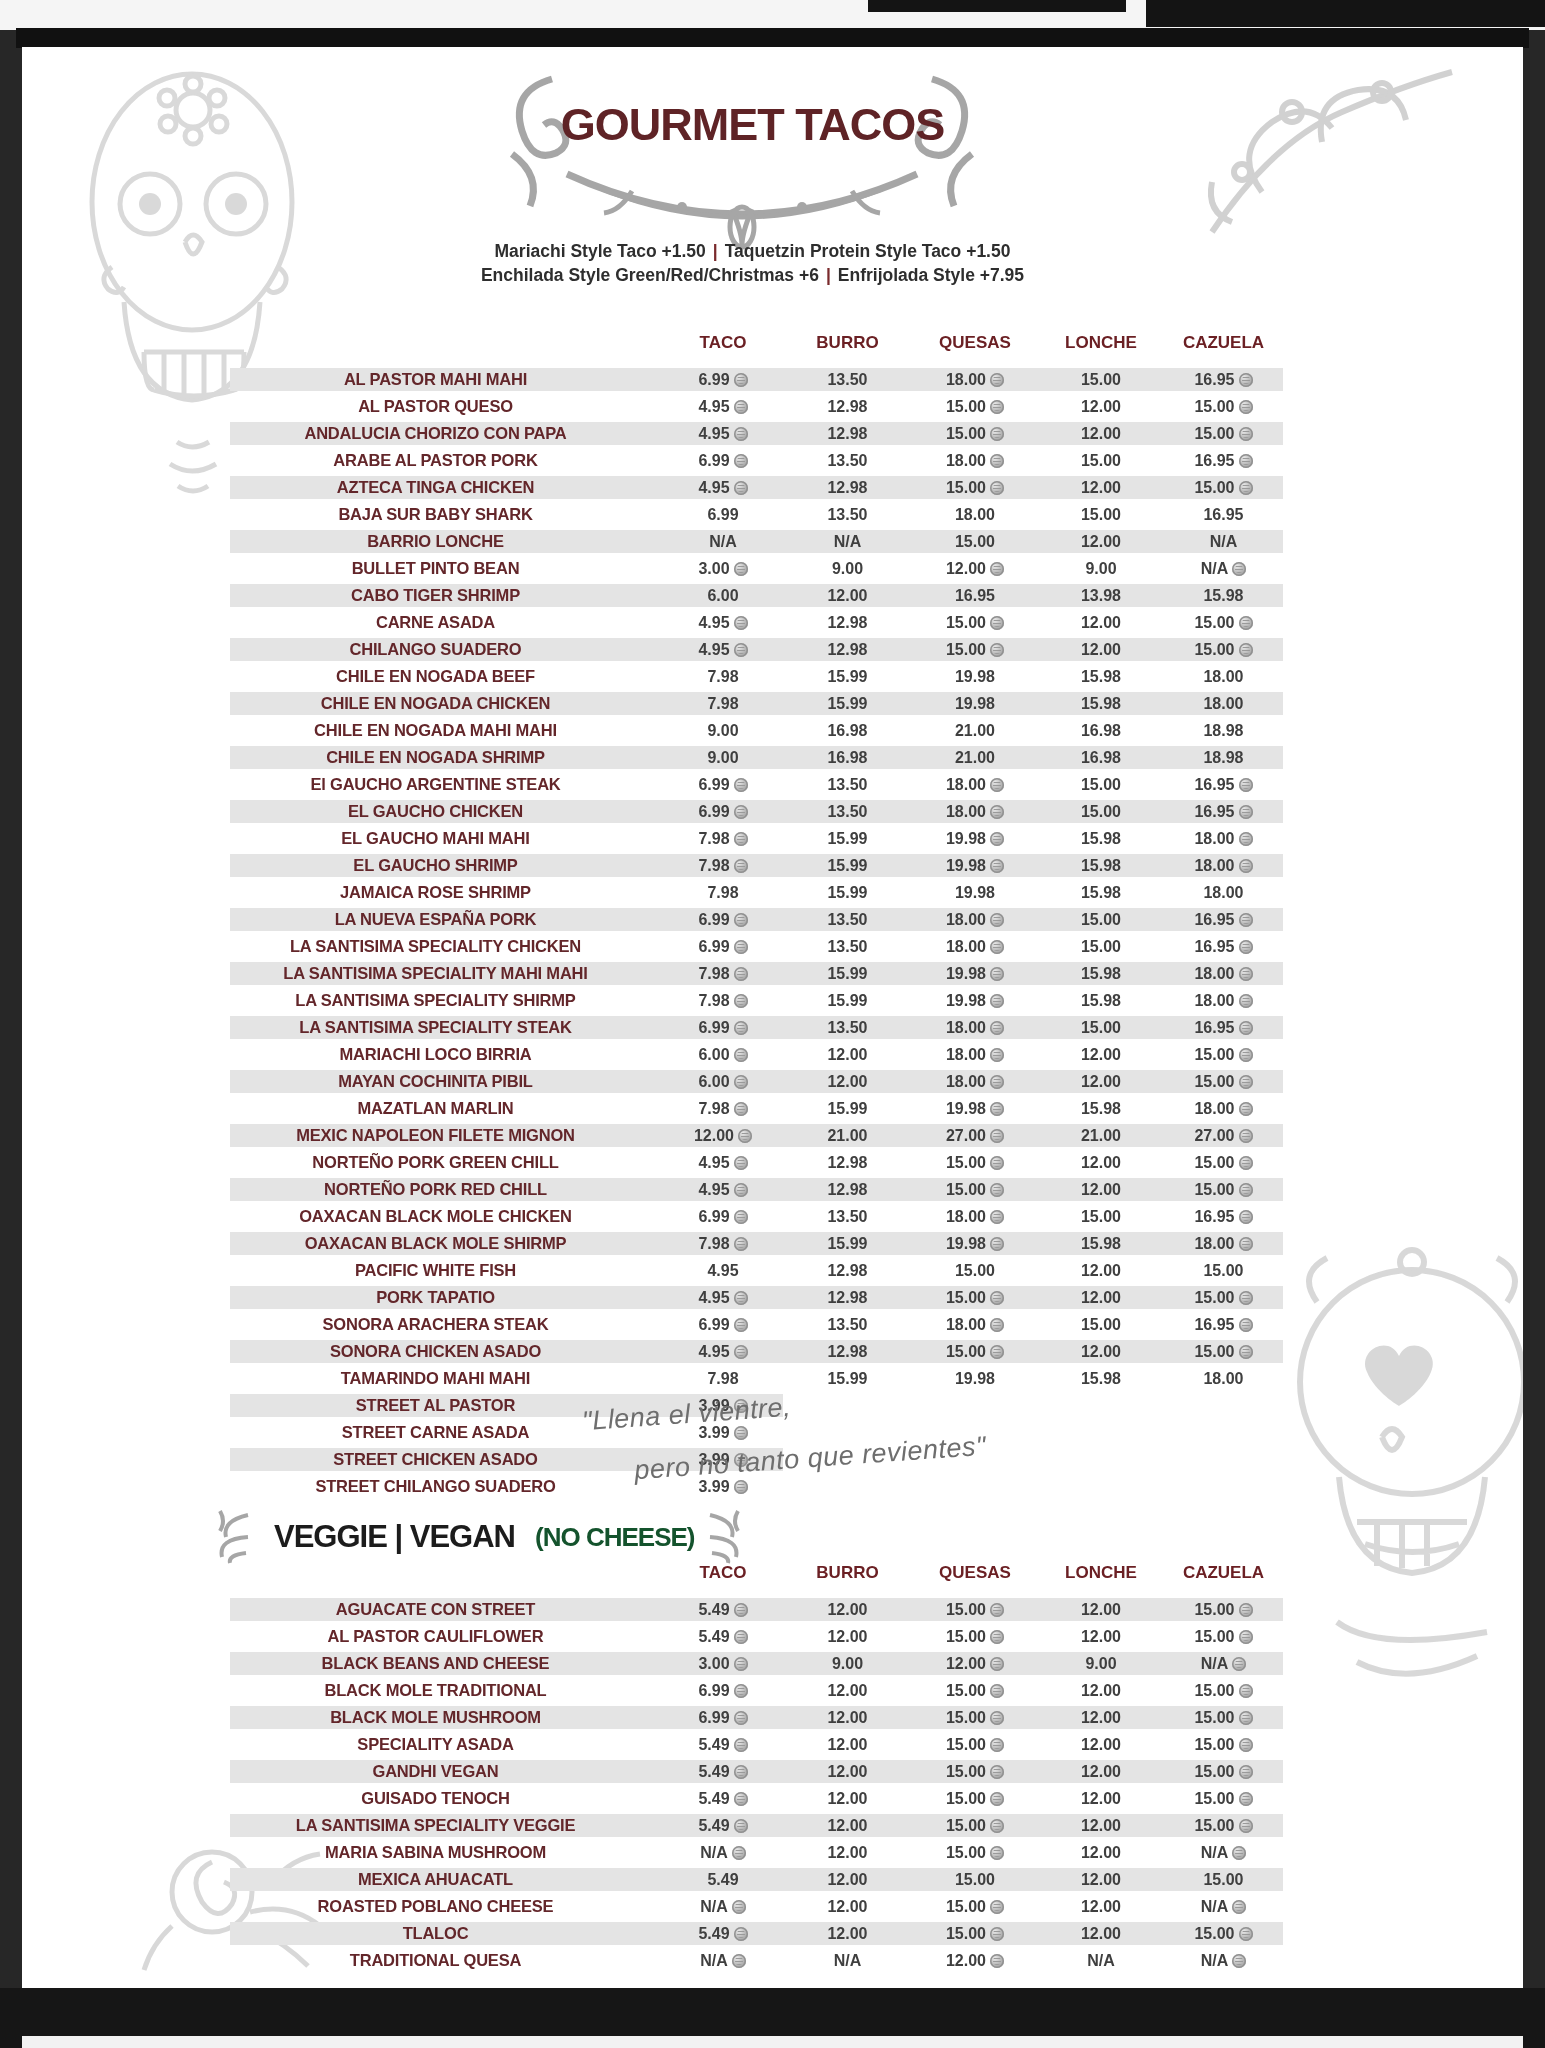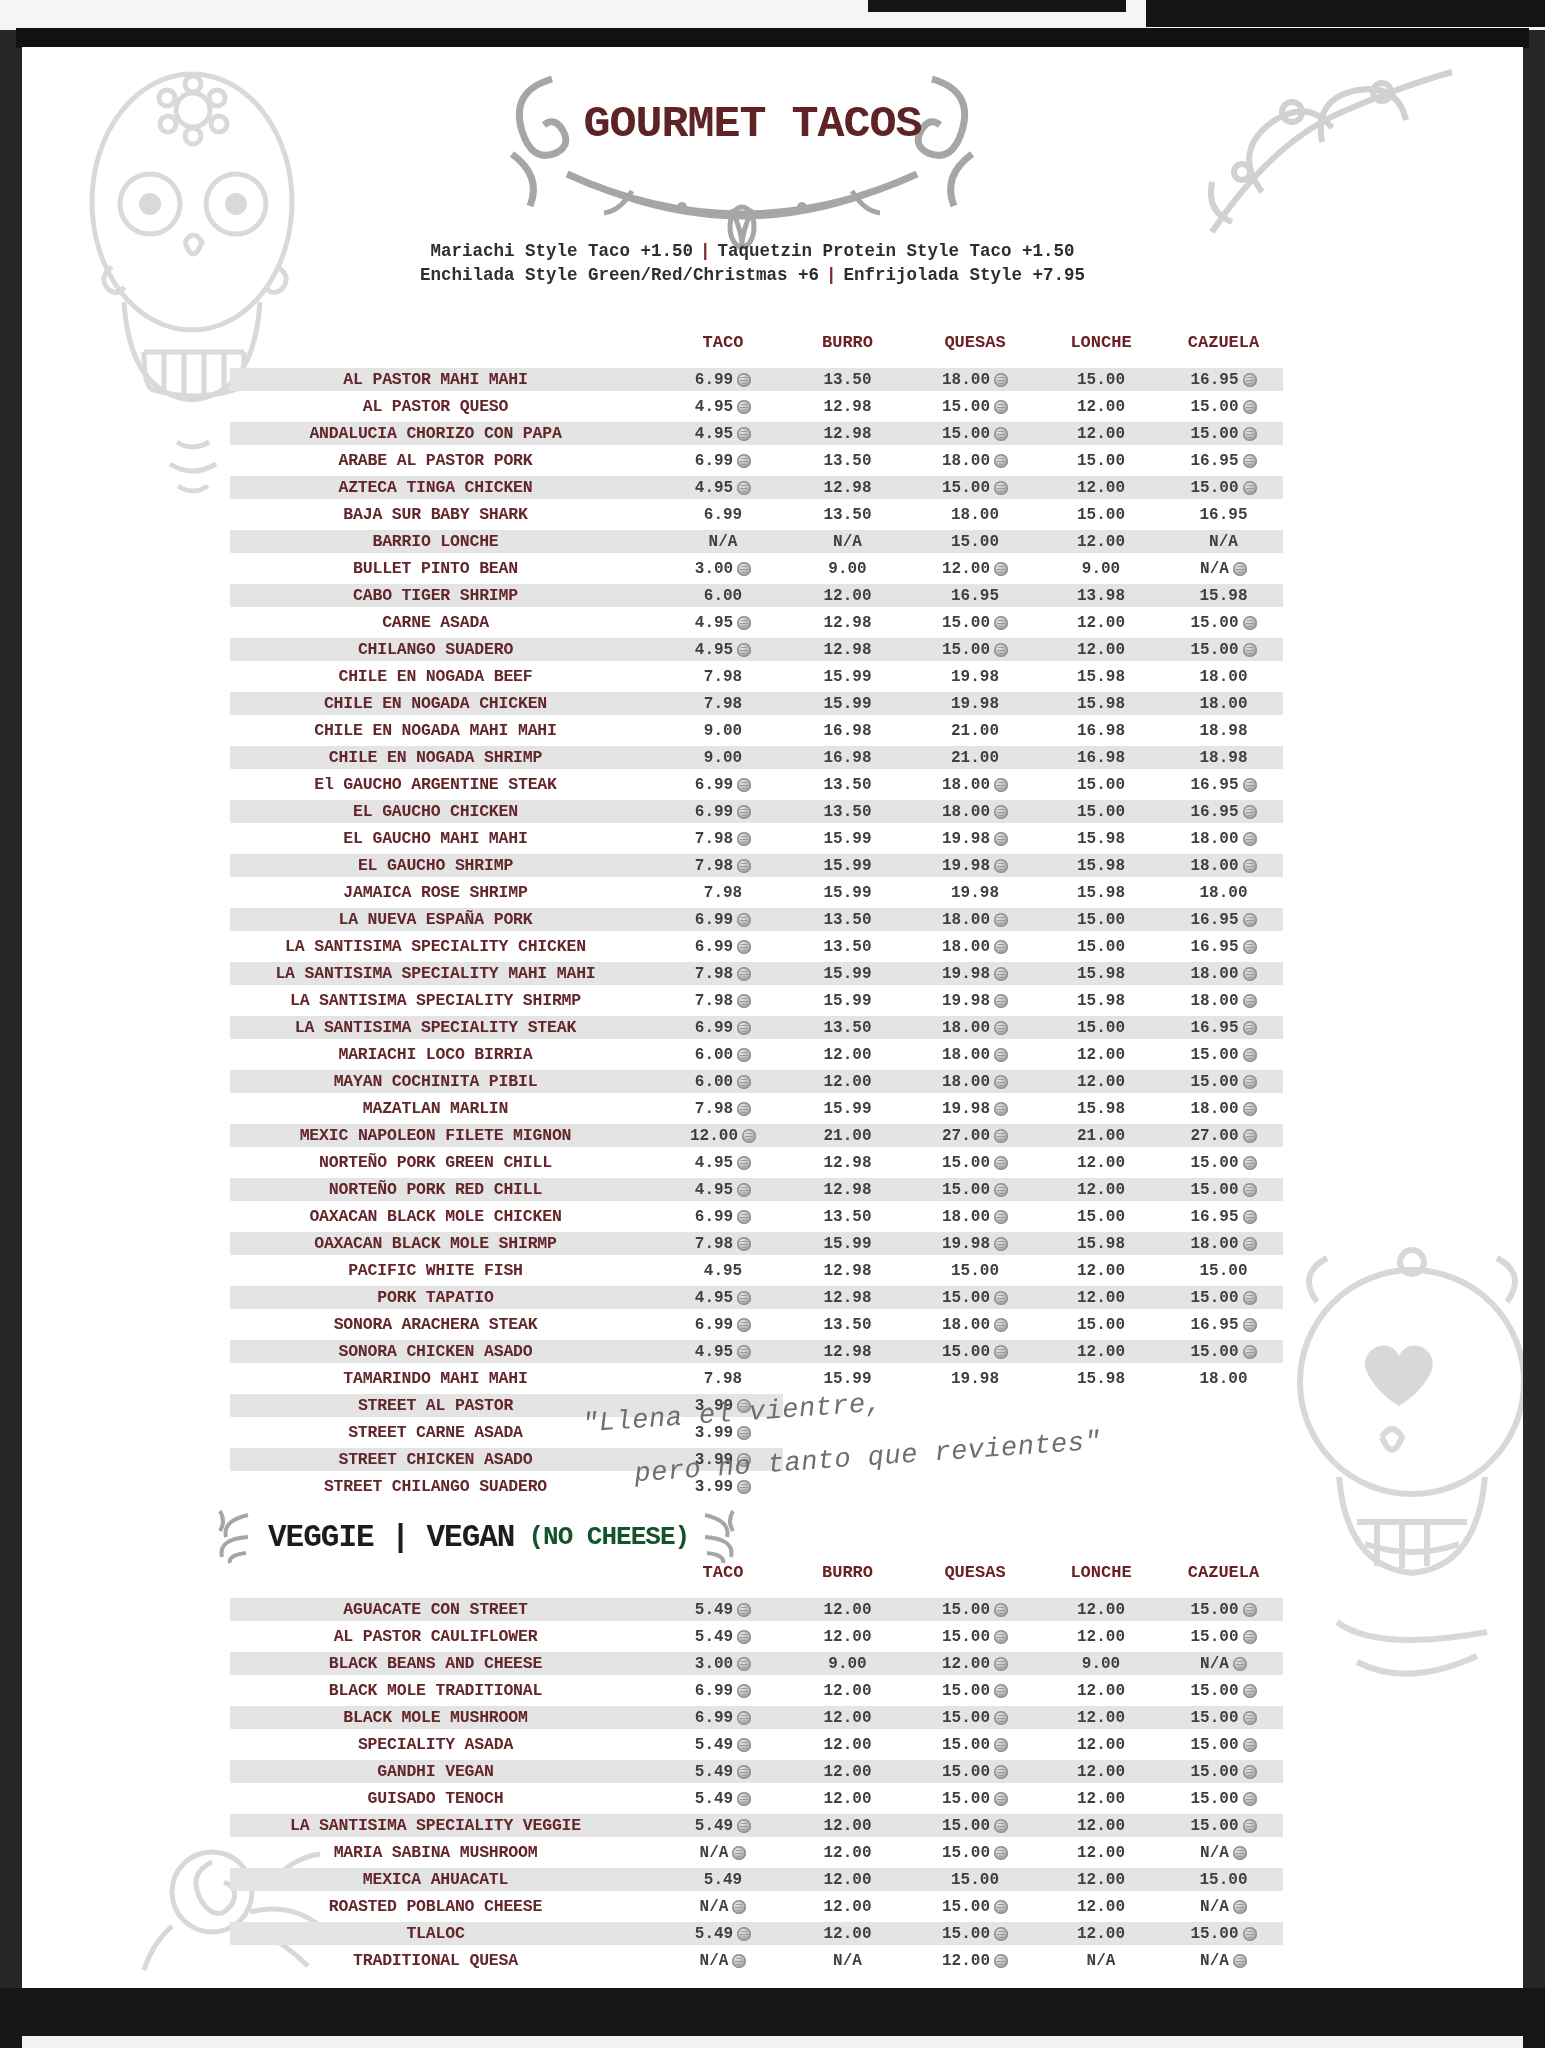--- a/index.html
+++ b/index.html
@@ -1,17 +1,17 @@
 <!DOCTYPE html>
 <html><head>
 <meta charset="utf-8">
 <style>
   html,body{margin:0;padding:0;background:#272727;}
   #stage{position:relative;width:1545px;height:2048px;background:#272727;overflow:hidden;
-         font-family:Liberation Mono, monospace;}
+         font-family:Liberation Sans, sans-serif;}
   .abs{position:absolute;}
   
   #prev-page-strip{left:0;top:0;width:1545px;height:30px;background:#f5f5f5;}
   #top-frag-1{left:868px;top:0;width:258px;height:12px;background:#141414;}
   #top-frag-2{left:1146px;top:0;width:399px;height:27px;background:#141414;}
   #top-bar{left:16px;top:28px;width:1513px;height:20px;background:#111;}
   #bottom-bar{left:0;top:1988px;width:1545px;height:60px;background:#161616;}
   #next-page-strip{left:22px;top:2036px;width:1501px;height:12px;background:#f2f2f2;}
 
   
@@ -52,21 +52,21 @@
          background:repeating-linear-gradient(0deg,#9a9a9a 0 1px,transparent 1px 3px);}
 
   
   .quote{z-index:2;font-size:27px;font-style:italic;color:#6e6e6e;letter-spacing:0.5px;
          transform:rotate(-4deg);white-space:nowrap;font-weight:500;}
   #quote-1{left:560px;top:1352px;}
   #quote-2{left:612px;top:1396px;}
 
   
   #veggie-heading{left:190px;top:1462px;height:56px;display:flex;align-items:center;z-index:2;}
-  #veggie-heading .main{font-size:31px;font-weight:700;color:#1c1c1c;letter-spacing:-1px;margin:0 14px;}
+  #veggie-heading .main{font-size:31px;font-weight:700;color:#1c1c1c;letter-spacing:-1px;margin:0 20px;}
   #veggie-heading .suffix{font-size:26px;font-weight:700;color:#14532d;letter-spacing:-1px;margin-right:10px;}
 </style>
 </head>
 <body>
 
 <div id="stage">
 
   <div class="abs" id="prev-page-strip"></div>
   <div class="abs" id="top-frag-1"></div>
   <div class="abs" id="top-frag-2"></div>

